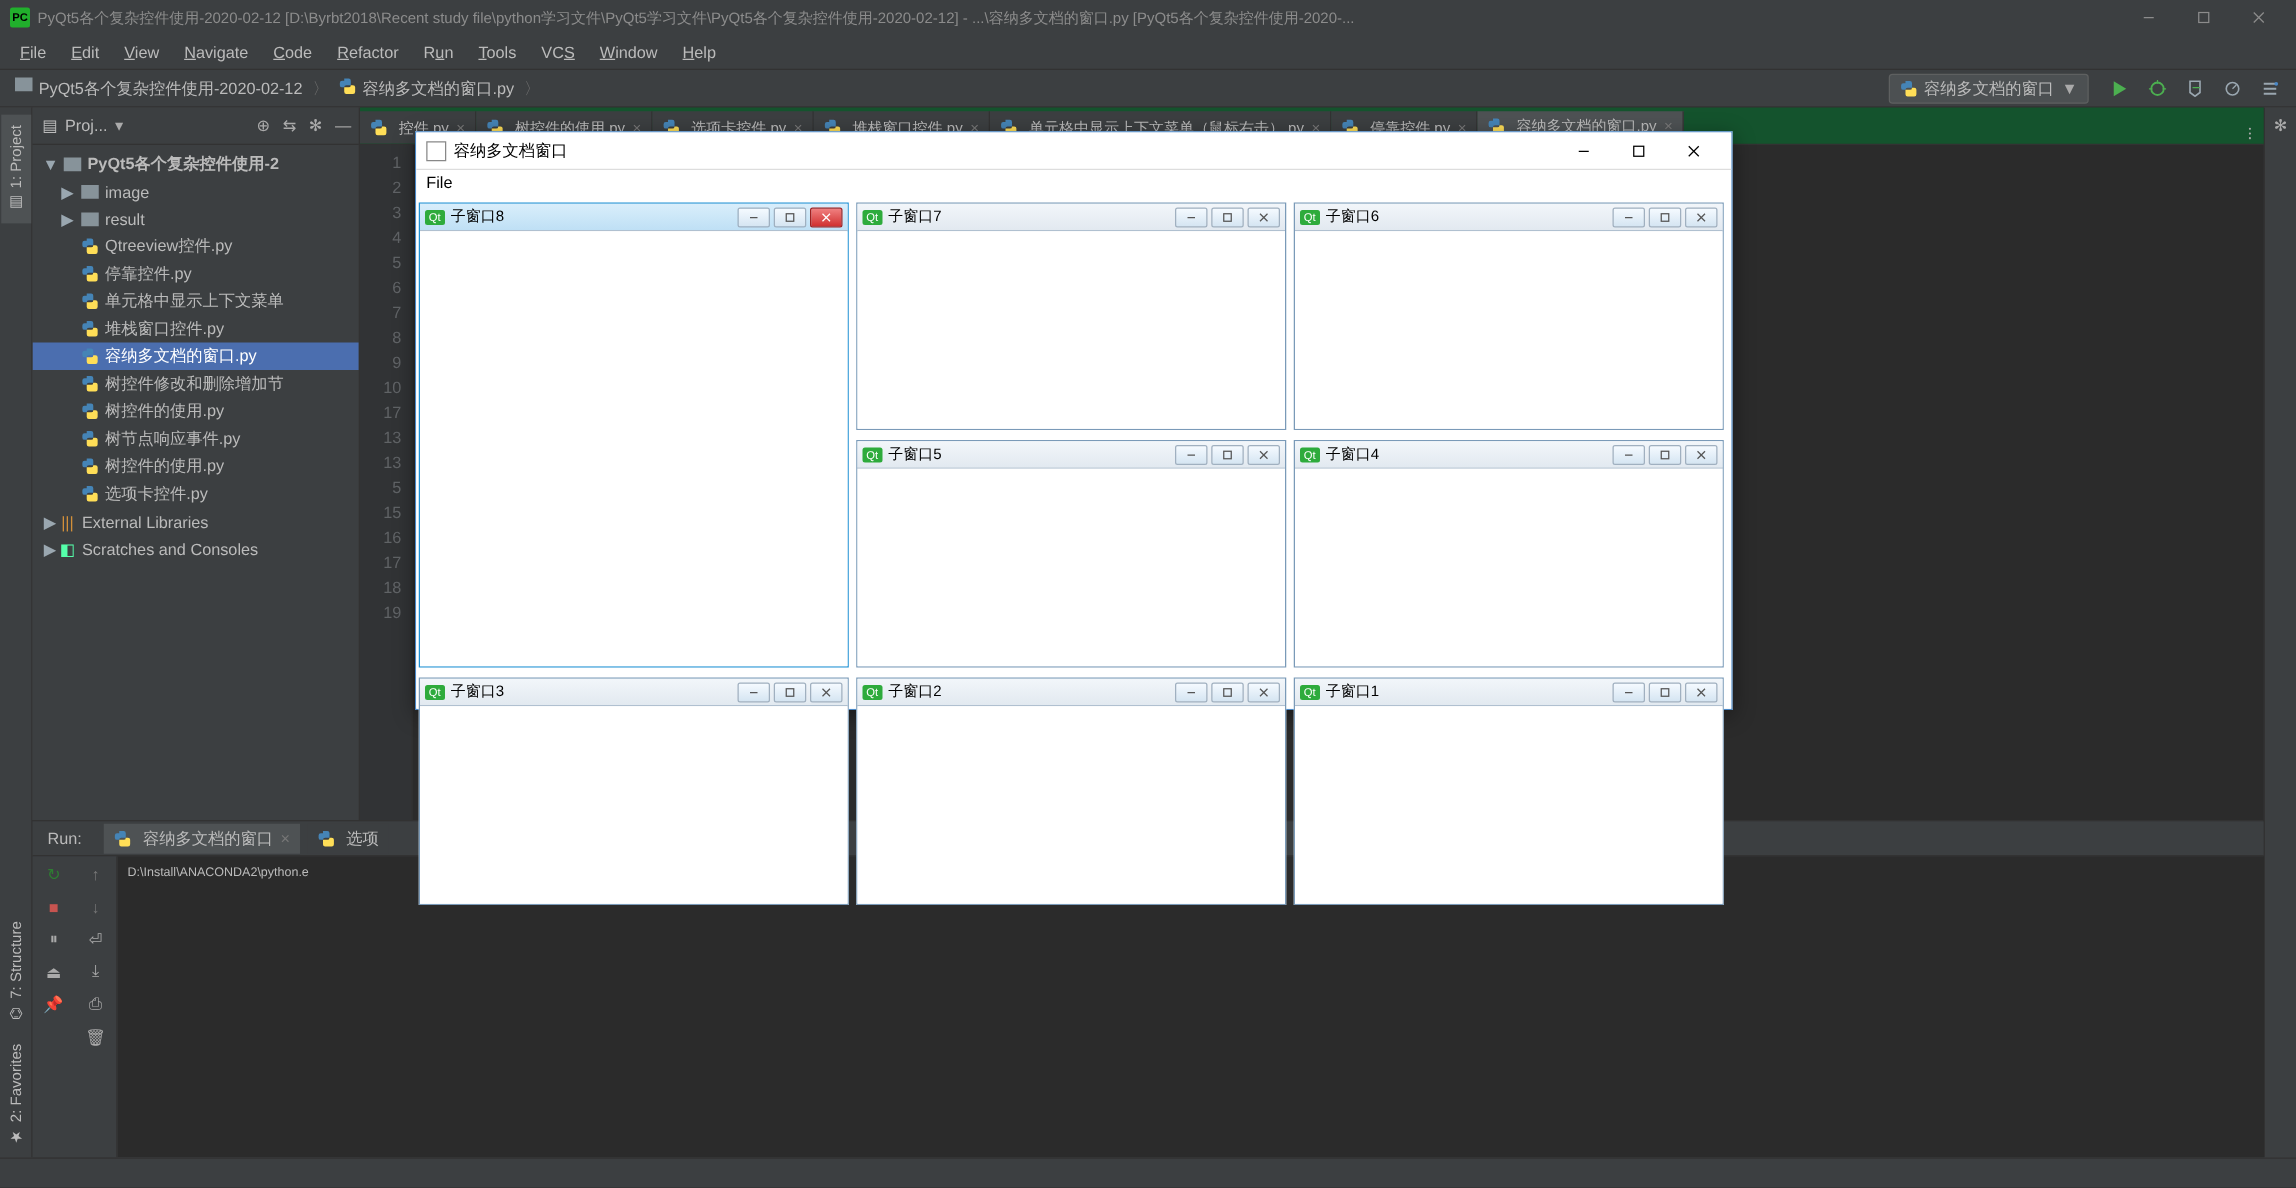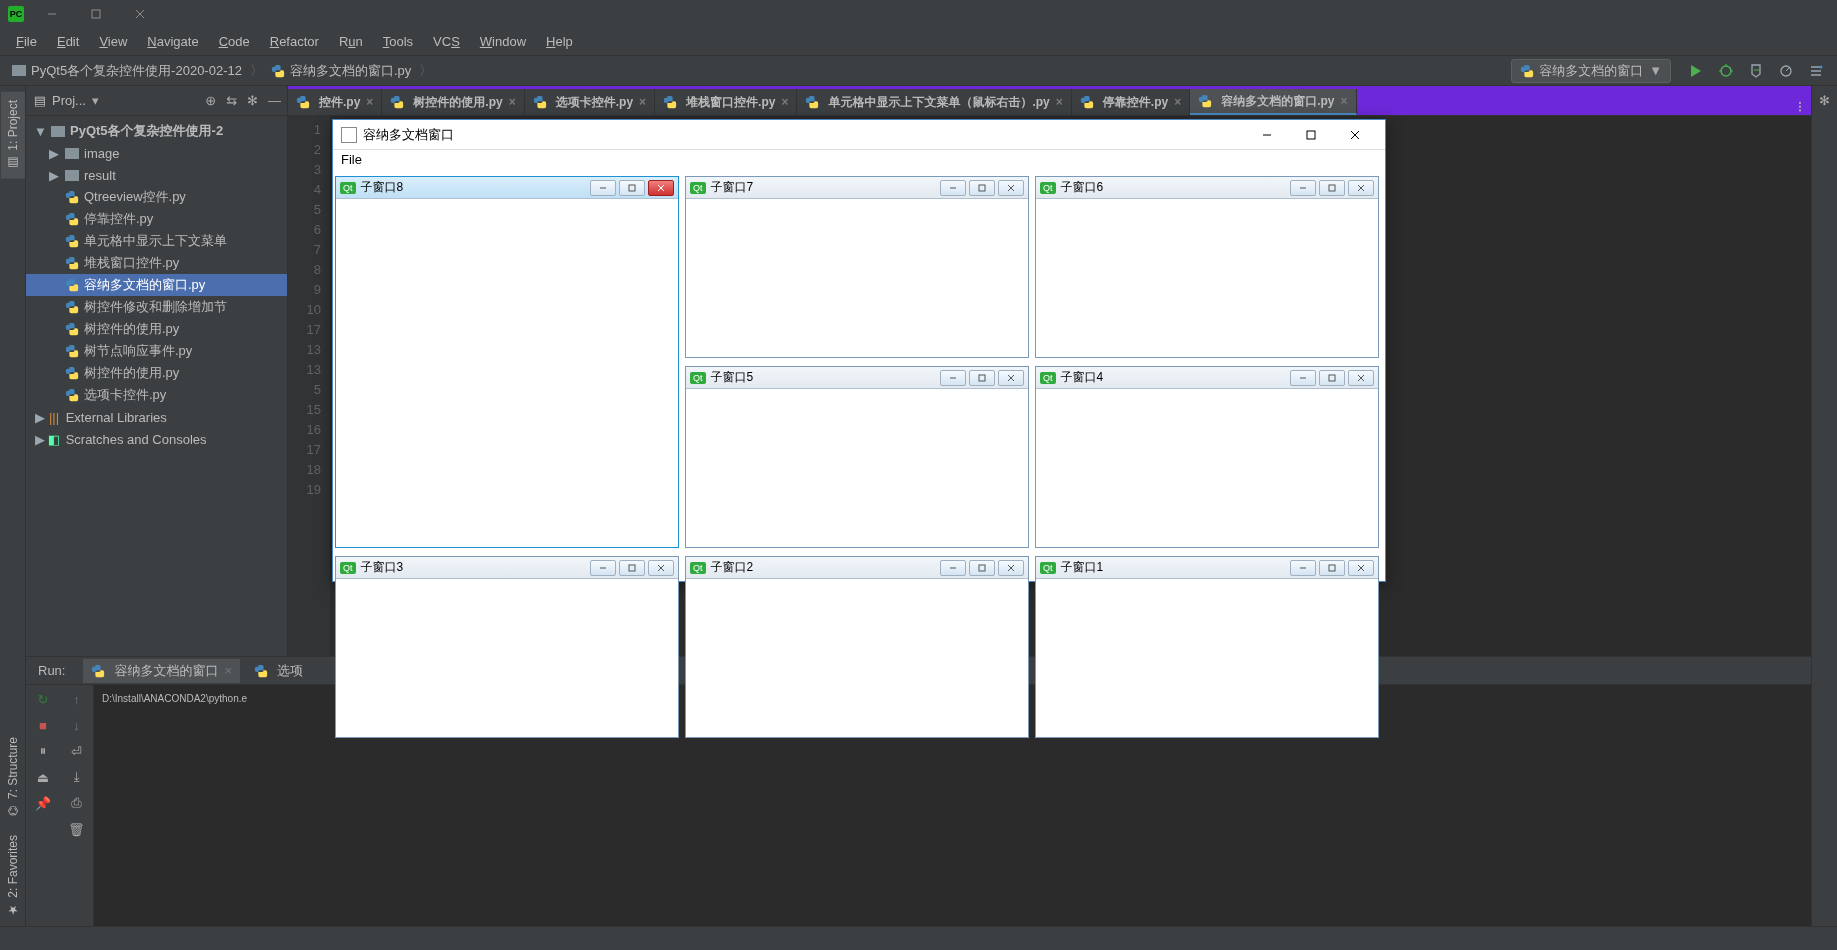--- a/index.html
+++ b/index.html
@@ -12,21 +12,21 @@
 .winbtn { width: 44px; height: 28px; display: flex; align-items: center; justify-content: center; color:#8c8c8c;}
 .winbtn svg { stroke: #8c8c8c; }
 
 
 .menubar { height: 28px; background: #3c3f41; display: flex; align-items: center; padding: 0 6px; color:#bbb; border-bottom:1px solid #323232;}
 .menubar .mitem { padding: 2px 10px; cursor:default;}
 .menubar .und { text-decoration: underline; }
 
 
 .navrow { height: 30px; background: #3c3f41; display:flex; align-items:center; padding:0 6px; border-bottom:1px solid #323232;}
-.navrow .crumb-seg { display:flex; align-items:center; padding:0 6px; color:#bbb;}
+.navrow .crumb-seg { display:flex; align-items:flex-start; padding:0 6px; color:#bbb;}
 .navrow .crumb-arrow { color:#6e6e6e; padding:0 2px;}
 .foldericon { width:14px; height:11px; background:#87939a; margin-right:5px;}
 .pyicon-small { width:14px; height:14px; margin-right:5px; }
 .spacer { flex:1; }
 .runconfig { display:flex; align-items:center; background:#4c5052; border:1px solid #5e6060; border-radius:3px; padding:2px 8px; color:#bbb; margin-right:10px;}
 .runconfig .tri { margin-left:6px; color:#aaa;}
 .tbicon { width:24px; height:24px; display:flex; align-items:center; justify-content:center; margin:0 3px;}
 
 
 .main { display:flex; height: calc(100% - 86px - 24px); }
@@ -40,21 +40,21 @@
 .pp-header .dots { margin-left:auto; display:flex; gap:10px; align-items:center; color:#aaa;}
 .tree { flex:1; overflow:hidden; padding:4px 0;}
 .node { display:flex; align-items:center; height:22px; padding-left: 8px; color:#bbb; white-space:nowrap;}
 .node.sel { background:#4b6eaf; color:#fff;}
 .node .arrow { width:12px; text-align:center; color:#9aa7b0;}
 .node .foldicon { width:14px; height:11px; background:#87939a; margin:0 5px;}
 .node .pyicon { margin:0 5px;}
 .node.indent1 { padding-left: 22px;}
 
 .editor { flex:1; background:#2b2b2b; display:flex; flex-direction:column; position:relative;}
-.tabsrow { height:30px; background:#6d28d9; display:flex; align-items:flex-end; overflow:hidden; border-bottom:1px solid #323232;font-weight:bold;}
+.tabsrow { height:30px; background:#14532d; display:flex; align-items:flex-end; overflow:hidden; border-bottom:1px solid #323232;}
 .etab { height:26px; display:flex; align-items:center; padding:0 8px; background:#3c3f41; color:#bbb; font-size:12px; white-space:nowrap; border-right:1px solid #323232;}
 .etab.active { background:#4e5254; border-bottom:2px solid #4a88c7;}
 .etab .x { margin-left:6px; color:#7a7a7a;}
 .opentab { width:22px; text-align:center; color:#aaa;}
 
 .gutter-line { width:42px; background:#313335; color:#606366; text-align:right; padding-right:8px; font-family:Consolas,monospace; font-size:13px; border-right:1px solid #323232;}
 .codearea { flex:1; display:flex;}
 .lines { display:flex; flex-direction:column; padding-top:4px;}
 .ln { height:20px; line-height:20px;}
 
@@ -70,21 +70,21 @@
 .bp-left-icons { width:34px; background:#3c3f41; display:flex; flex-direction:column; align-items:center; padding:6px 0; gap:10px;}
 .bp-left-icons2 { width:34px; background:#3c3f41; display:flex; flex-direction:column; align-items:center; padding:6px 0; gap:10px; border-right:1px solid #323232;}
 .bp-console { flex:1; color:#bbb; font-family:Consolas,monospace; font-size:10px; padding:8px;}
 
 .bp-wrap { display:flex; flex-direction:column; flex:1;}
 
 
 .statusbar { height:24px; background:#3c3f41; border-top:1px solid #323232; position:absolute; bottom:0; left:0; right:0;}
 
 
-.qtwindow { position:absolute; left:332px; top:119px; width:1054px; height:463px; background:#fff; border:1px solid #4a88c7; box-shadow:0 4px 16px rgba(0,0,0,0.4); z-index:100;}
+.qtwindow { position:absolute; left:332px; top:105px; width:1054px; height:463px; background:#fff; border:1px solid #4a88c7; box-shadow:0 4px 16px rgba(0,0,0,0.4); z-index:100;}
 .qtw-title { height:30px; background:#fff; display:flex; align-items:center; padding:0 8px; border-bottom:1px solid #ddd;}
 .qtw-title .qicon { width:16px; height:16px; border:1px solid #888; margin-right:6px;}
 .qtw-title .t { flex:1; color:#000; font-size:13px;}
 .qtw-title .wbtn { width:44px; height:30px; display:flex; align-items:center; justify-content:center;}
 .qtw-menu { height:24px; background:#fff; padding:2px 8px; color:#000; font-size:13px;}
 .qtw-client { position:relative; height: calc(100% - 54px); background:#fff;}
 
 .subw { position:absolute; background:#fff; border:1px solid #7a9ab8;}
 .subw-title { height:22px; display:flex; align-items:center; padding:0 4px; font-size:12px; color:#000; border-bottom:1px solid #b0c0d0;}
 .subw-title .qt-badge { background:#2eab3c; color:#fff; font-size:9px; font-weight:normal; padding:1px 3px; border-radius:2px; margin-right:5px;}
@@ -97,20 +97,21 @@
 .subw.active .subw-title { background:linear-gradient(#d9eefb,#bfe0f5);}
 .subw.inactive .subw-title { background:linear-gradient(#f2f6fa,#e2e9f0);}
 
 .ic { display:inline-flex; width:16px; height:16px; align-items:center; justify-content:center;}
 </style>
 </head>
 <body>
 
 <div class="titlebar">
   <span class="pc-icon">PC</span>
+  <span class="title-text">PyQt5各个复杂控件使用-2020-02-12 [D:\Byrbt2018\Recent study file\python学习文件\PyQt5学习文件\PyQt5各个复杂控件使用-2020-02-12] - ...\容纳多文档的窗口.py [PyQt5各个复杂控件使用-2020-...</span>
   <div class="winbtn">
       <svg width="10" height="10">
         <line x1="1" y1="5" x2="9" y2="5" stroke-width="1"></line>
       </svg>
     </div>
   <div class="winbtn">
       <svg width="10" height="10">
         <rect x="1" y="1" width="8" height="8" fill="none" stroke-width="1"></rect>
       </svg>
     </div>

